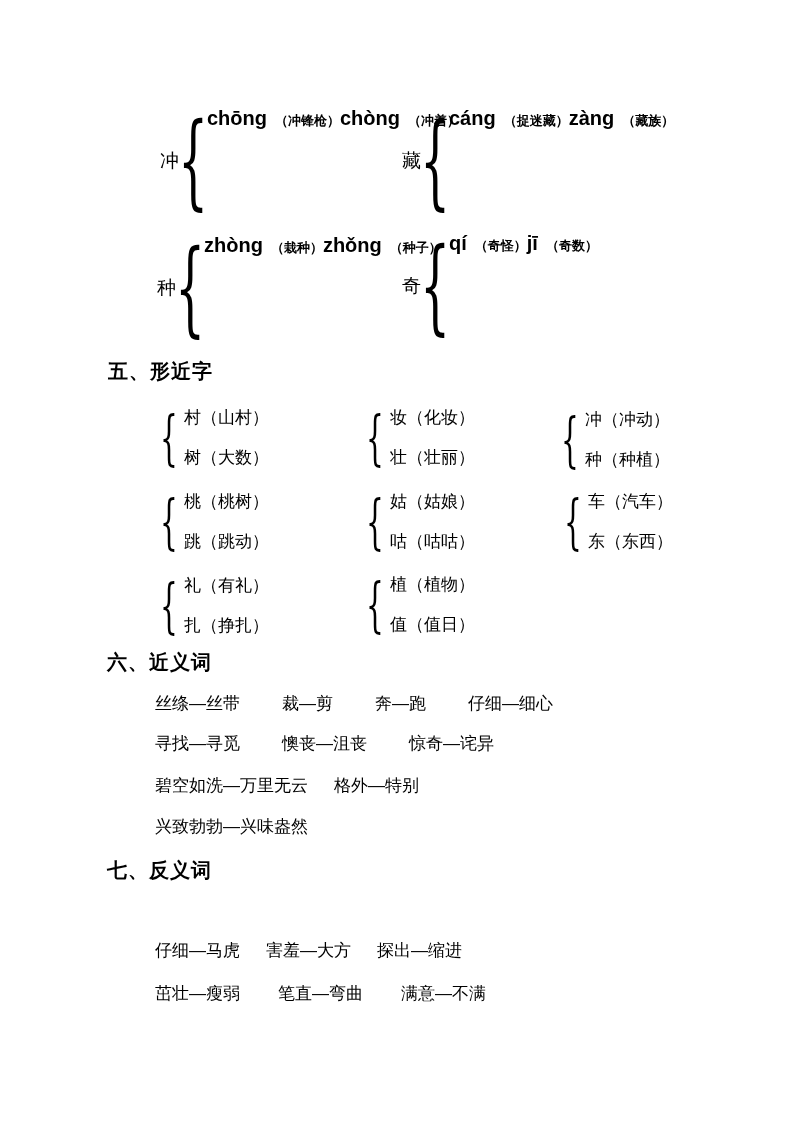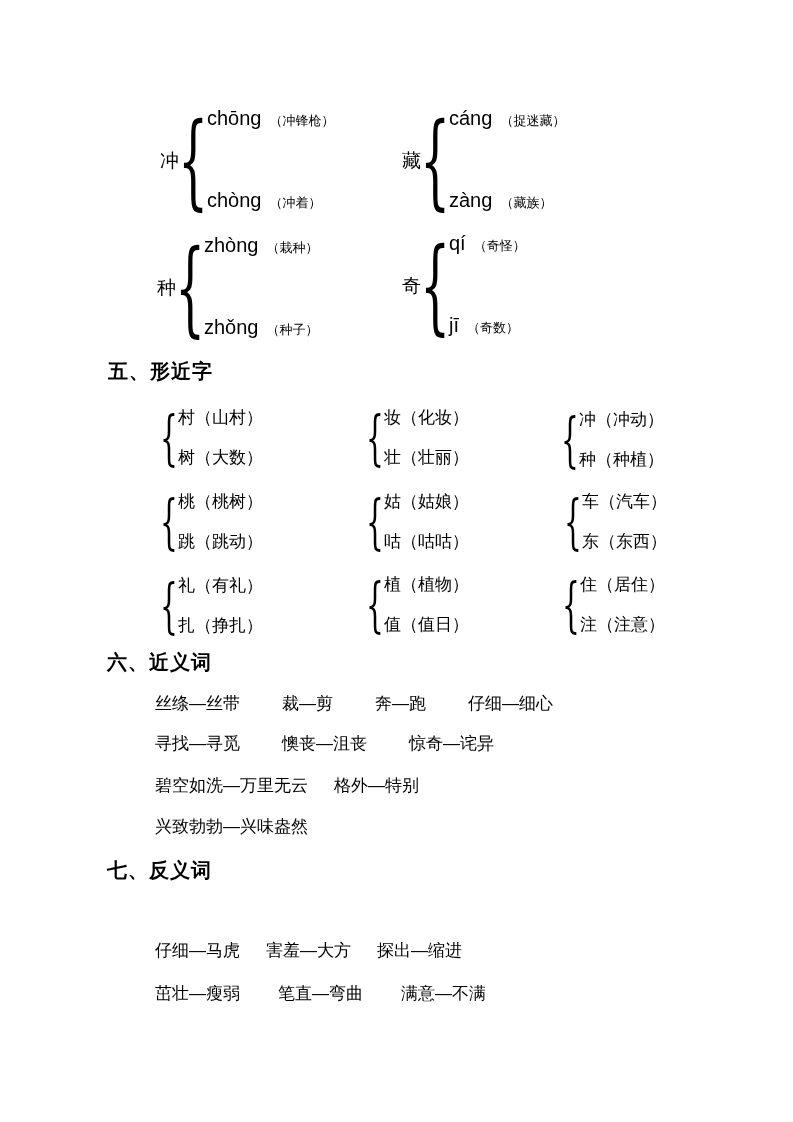--- a/index.html
+++ b/index.html
@@ -6,34 +6,34 @@
   *{ box-sizing:border-box; margin:0; padding:0; }
   html,body{ background:var(--bg); }
   body{ font-family:"Liberation Sans","DejaVu Sans",sans-serif; color:var(--text); }
   .page{
     position:relative; width:793px; height:1122px; margin:0 auto;
     background:var(--bg); overflow:hidden;
   }
   
   .dyz{ position:absolute; display:flex; align-items:center; gap:5px; }
   .dchar{ font-size:19px; line-height:1; }
-  .readings{ height:106px; display:flex; flex-direction:column; justify-content:space-between; }
+  .readings{ height:106px; display:flex; flex-direction:row; justify-content:space-between;font-weight:bold; }
   .reading{ display:flex; align-items:baseline; gap:8px; height:24px; white-space:nowrap; }
   .pinyin{ font-size:20px; }
   .word{ font-size:13px; }
   
   .brace{ display:flex; align-items:center; justify-content:center; flex:none; }
   .brace::before{ content:"{"; font-family:"DejaVu Serif","Liberation Serif",serif;
                   font-weight:400; line-height:1; color:var(--text); }
   .brace-big{ width:18px; height:110px; }
   .brace-big::before{ font-size:95px; transform:scale(0.5,1.08); }
   .brace-small{ width:14px; height:66px; }
   .brace-small::before{ font-size:56px; transform:scale(0.5,1.08); }
   
-  .xjz{ position:absolute; display:flex; align-items:center; gap:2px; }
+  .xjz{ position:absolute; display:flex; align-items:center; gap:8px; }
   .pair > div{ height:40px; display:flex; align-items:center; font-size:17px; white-space:nowrap; }
   
   .heading{ position:absolute; font-size:20px; font-weight:bold; letter-spacing:1px; white-space:nowrap; }
   .vline{ position:absolute; display:flex; gap:42px; font-size:17px; white-space:nowrap; }
 </style>
 </head>
 <body>
 
 <div class="page">
 
@@ -150,27 +150,20 @@
       <div>扎（挣扎）</div>
     </div>
   </div>
   <div class="xjz" style="left:368px;top:564px">
     <span class="brace brace-small"></span>
     <div class="pair">
       <div>植（植物）</div>
       <div>值（值日）</div>
     </div>
   </div>
-  <div class="xjz" style="left:564px;top:564px">
-    <span class="brace brace-small"></span>
-    <div class="pair">
-      <div>住（居住）</div>
-      <div>注（注意）</div>
-    </div>
-  </div>
 
   <div class="heading" style="left:107px;top:649px">六、近义词</div>
 
   <div class="vline" style="left:155px;top:692px">
     <span>丝绦—丝带</span>
     <span>裁—剪</span>
     <span>奔—跑</span>
     <span>仔细—细心</span>
   </div>
   <div class="vline" style="left:155px;top:732px">

